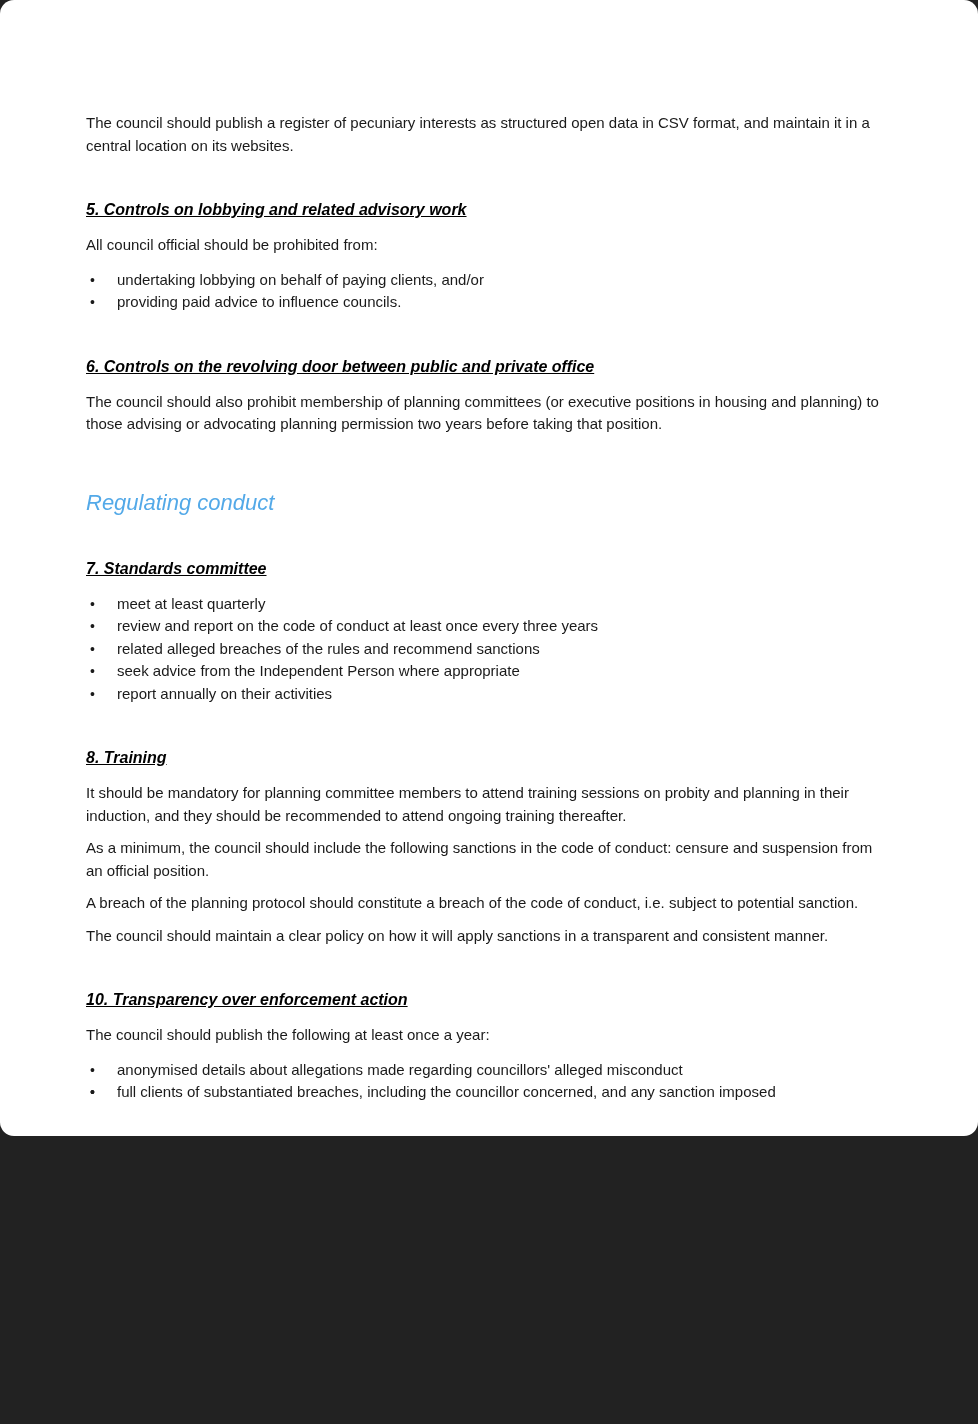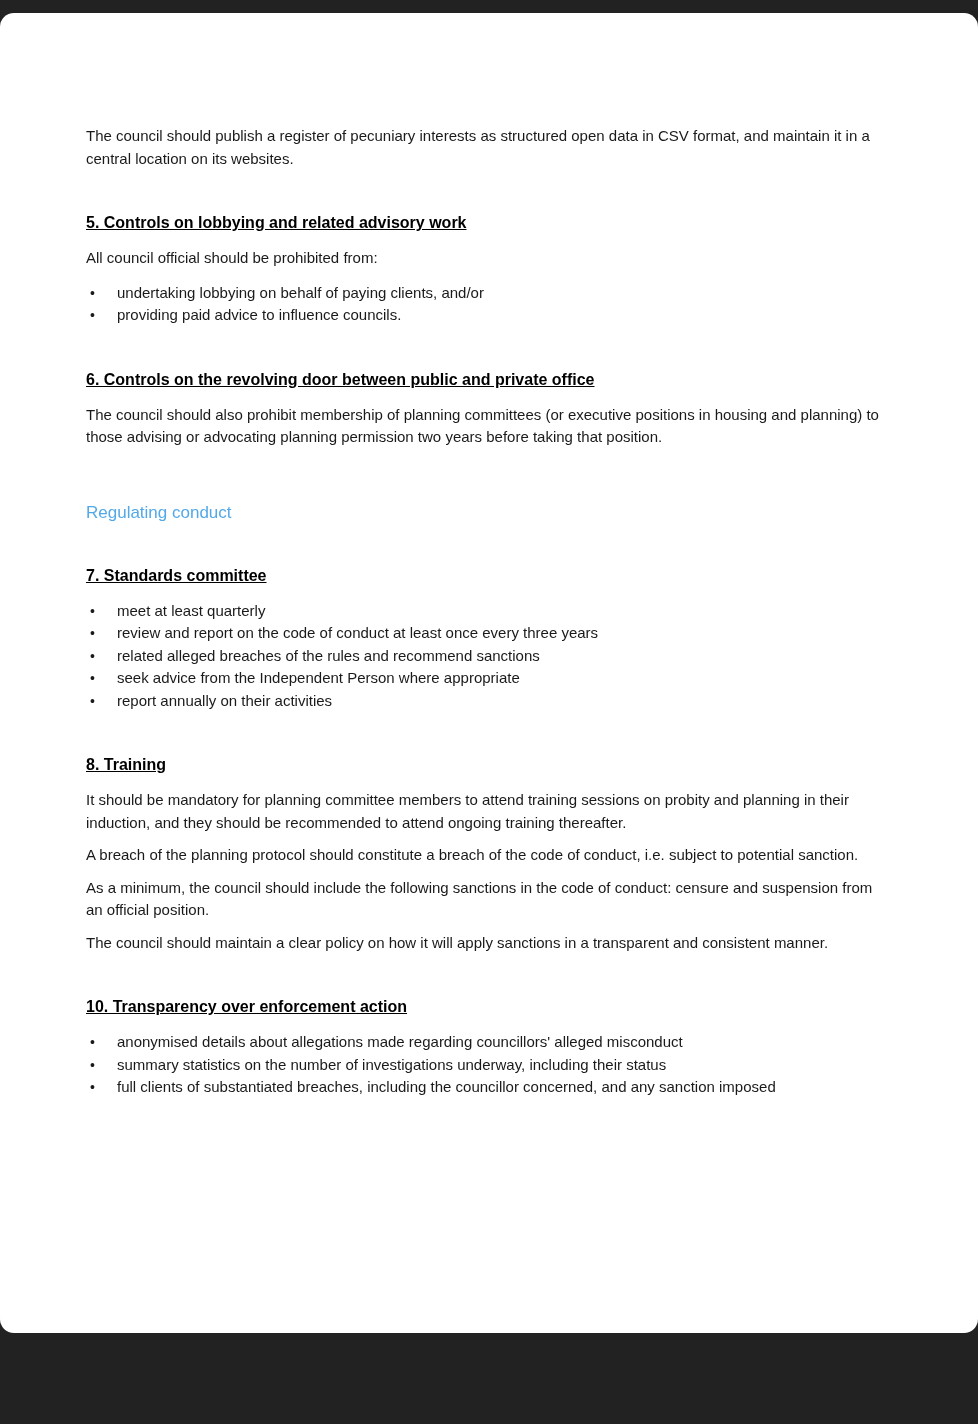--- a/index.html
+++ b/index.html
@@ -4,50 +4,52 @@
 <style>
   html, body {
     margin: 0;
     padding: 0;
     background: #222222;
     font-family: "Liberation Sans", sans-serif;
   }
   .page {
     position: relative;
     width: 978px;
-    height: 1320px;
+    height: 1136px;
     background: #ffffff;
     border-radius: 14px;
     box-sizing: border-box;
     overflow: hidden;
-    margin: 13px auto;
+    margin: 0 auto;
   }
   .doc-body {
     position: absolute;
     top: 112px;
     left: 86px;
     width: 806px;
     color: #1a1a1a;
   }
   .para {
     font-size: 15px;
     line-height: 22.5px;
     margin: 0 0 10px 0;
   }
   .section-heading {
     font-size: 16px;
     font-weight: bold;
+    font-style: italic;
     text-decoration: underline;
     margin: 44px 0 15px 0;
     color: #000000;
   }
   .chapter-heading {
-    font-size: 17px;
+    font-size: 22px;
     font-weight: normal;
     margin: 54px 0 22px 0;
+    font-style: italic;
   }
   ul.bullets {
     list-style: none;
     margin: 12px 0 10px 0;
     padding: 0;
   }
   ul.bullets li {
     position: relative;
     padding-left: 31px;
     font-size: 15px;
@@ -78,23 +80,24 @@
       <div class="section-heading">7. Standards committee</div>
       <ul class="bullets">
         <li><span class="dot">•</span><span>meet at least quarterly</span></li>
         <li><span class="dot">•</span><span>review and report on the code of conduct at least once every three years</span></li>
         <li><span class="dot">•</span><span>related alleged breaches of the rules and recommend sanctions</span></li>
         <li><span class="dot">•</span><span>seek advice from the Independent Person where appropriate</span></li>
         <li><span class="dot">•</span><span>report annually on their activities</span></li>
       </ul>
       <div class="section-heading">8. Training</div>
       <div class="para">It should be mandatory for planning committee members to attend training sessions on probity and planning in their induction, and they should be recommended to attend ongoing training thereafter.</div>
+      <div class="para">As a minimum, the council should include the following sanctions in the code of conduct: censure and suspension from an official position.</div>
       <div class="para">A breach of the planning protocol should constitute a breach of the code of conduct, i.e. subject to potential sanction.</div>
-      <div class="para">As a minimum, the council should include the following sanctions in the code of conduct: censure and suspension from an official position.</div>
       <div class="para">The council should maintain a clear policy on how it will apply sanctions in a transparent and consistent manner.</div>
       <div class="section-heading">10. Transparency over enforcement action</div>
+      <div class="para">The council should publish the following at least once a year:</div>
       <ul class="bullets">
         <li><span class="dot">•</span><span>anonymised details about allegations made regarding councillors' alleged misconduct</span></li>
-        <li><span class="dot">•</span><span>summary statistics on the number of investigations underway, including their status</span></li>
+        <li><span class="dot">•</span></li>
         <li><span class="dot">•</span><span>full clients of substantiated breaches, including the councillor concerned, and any sanction imposed</span></li>
       </ul>
     </div>
 </div>
 
 </body></html>

